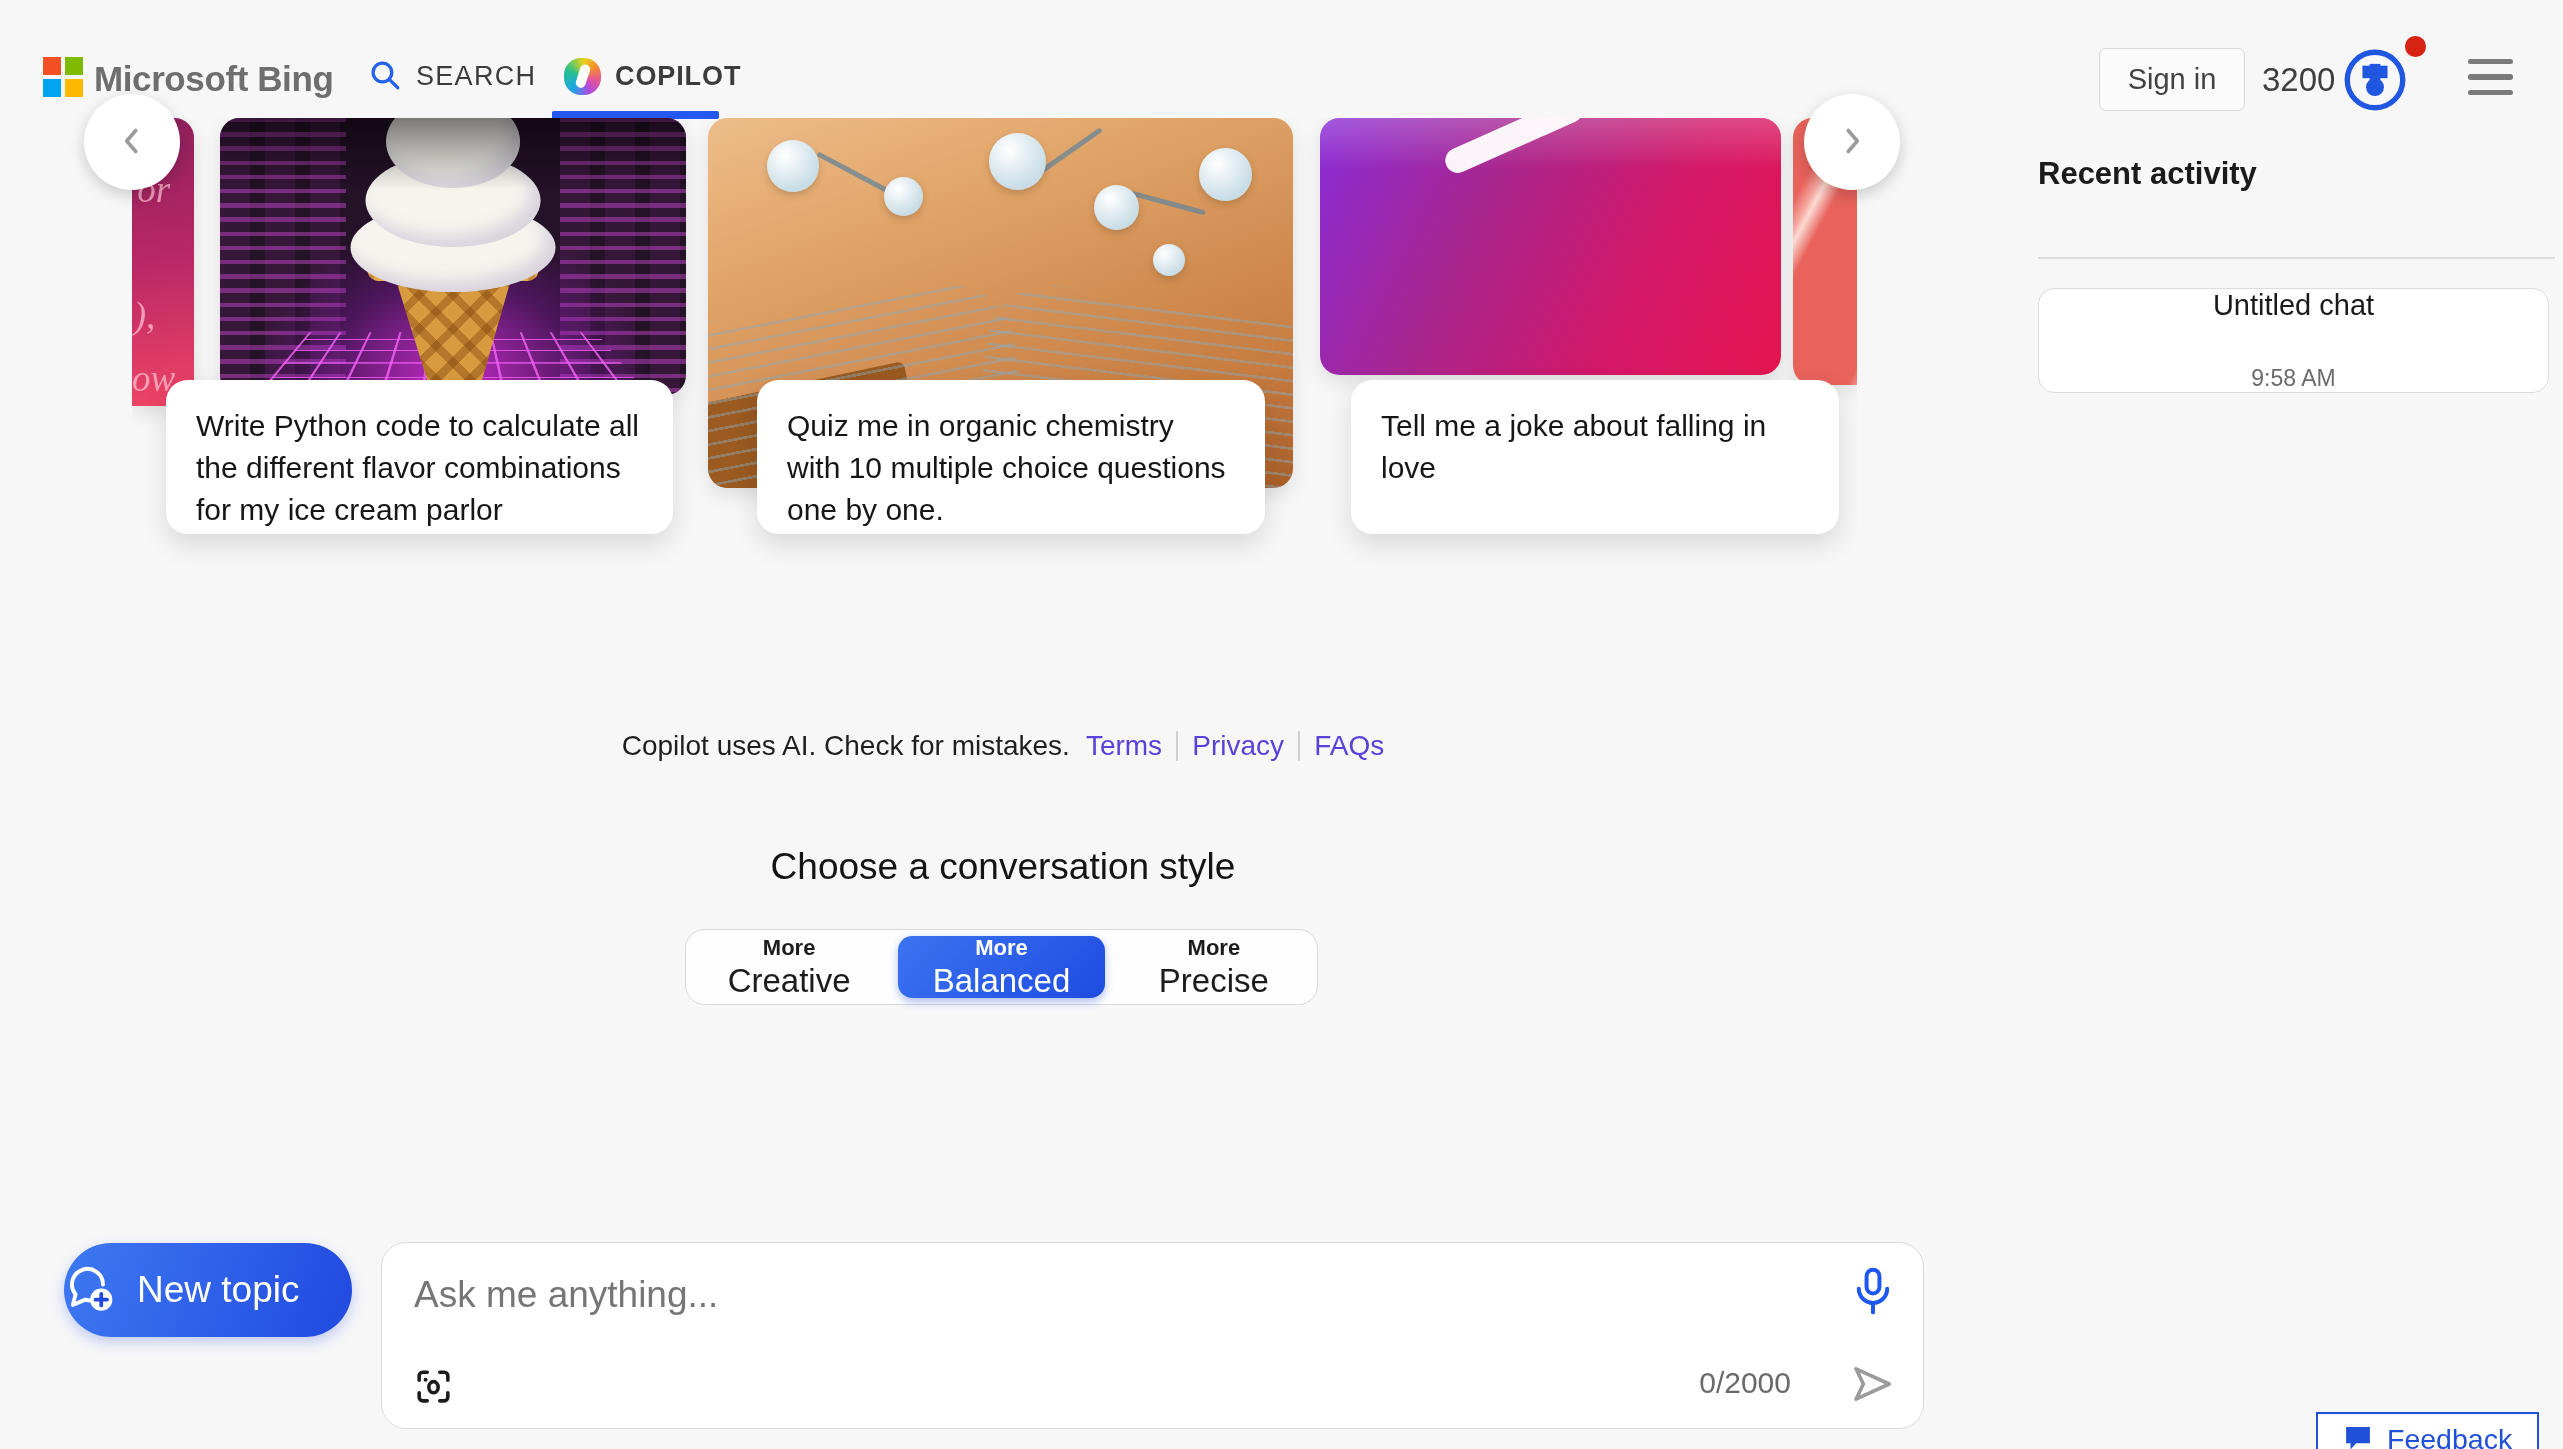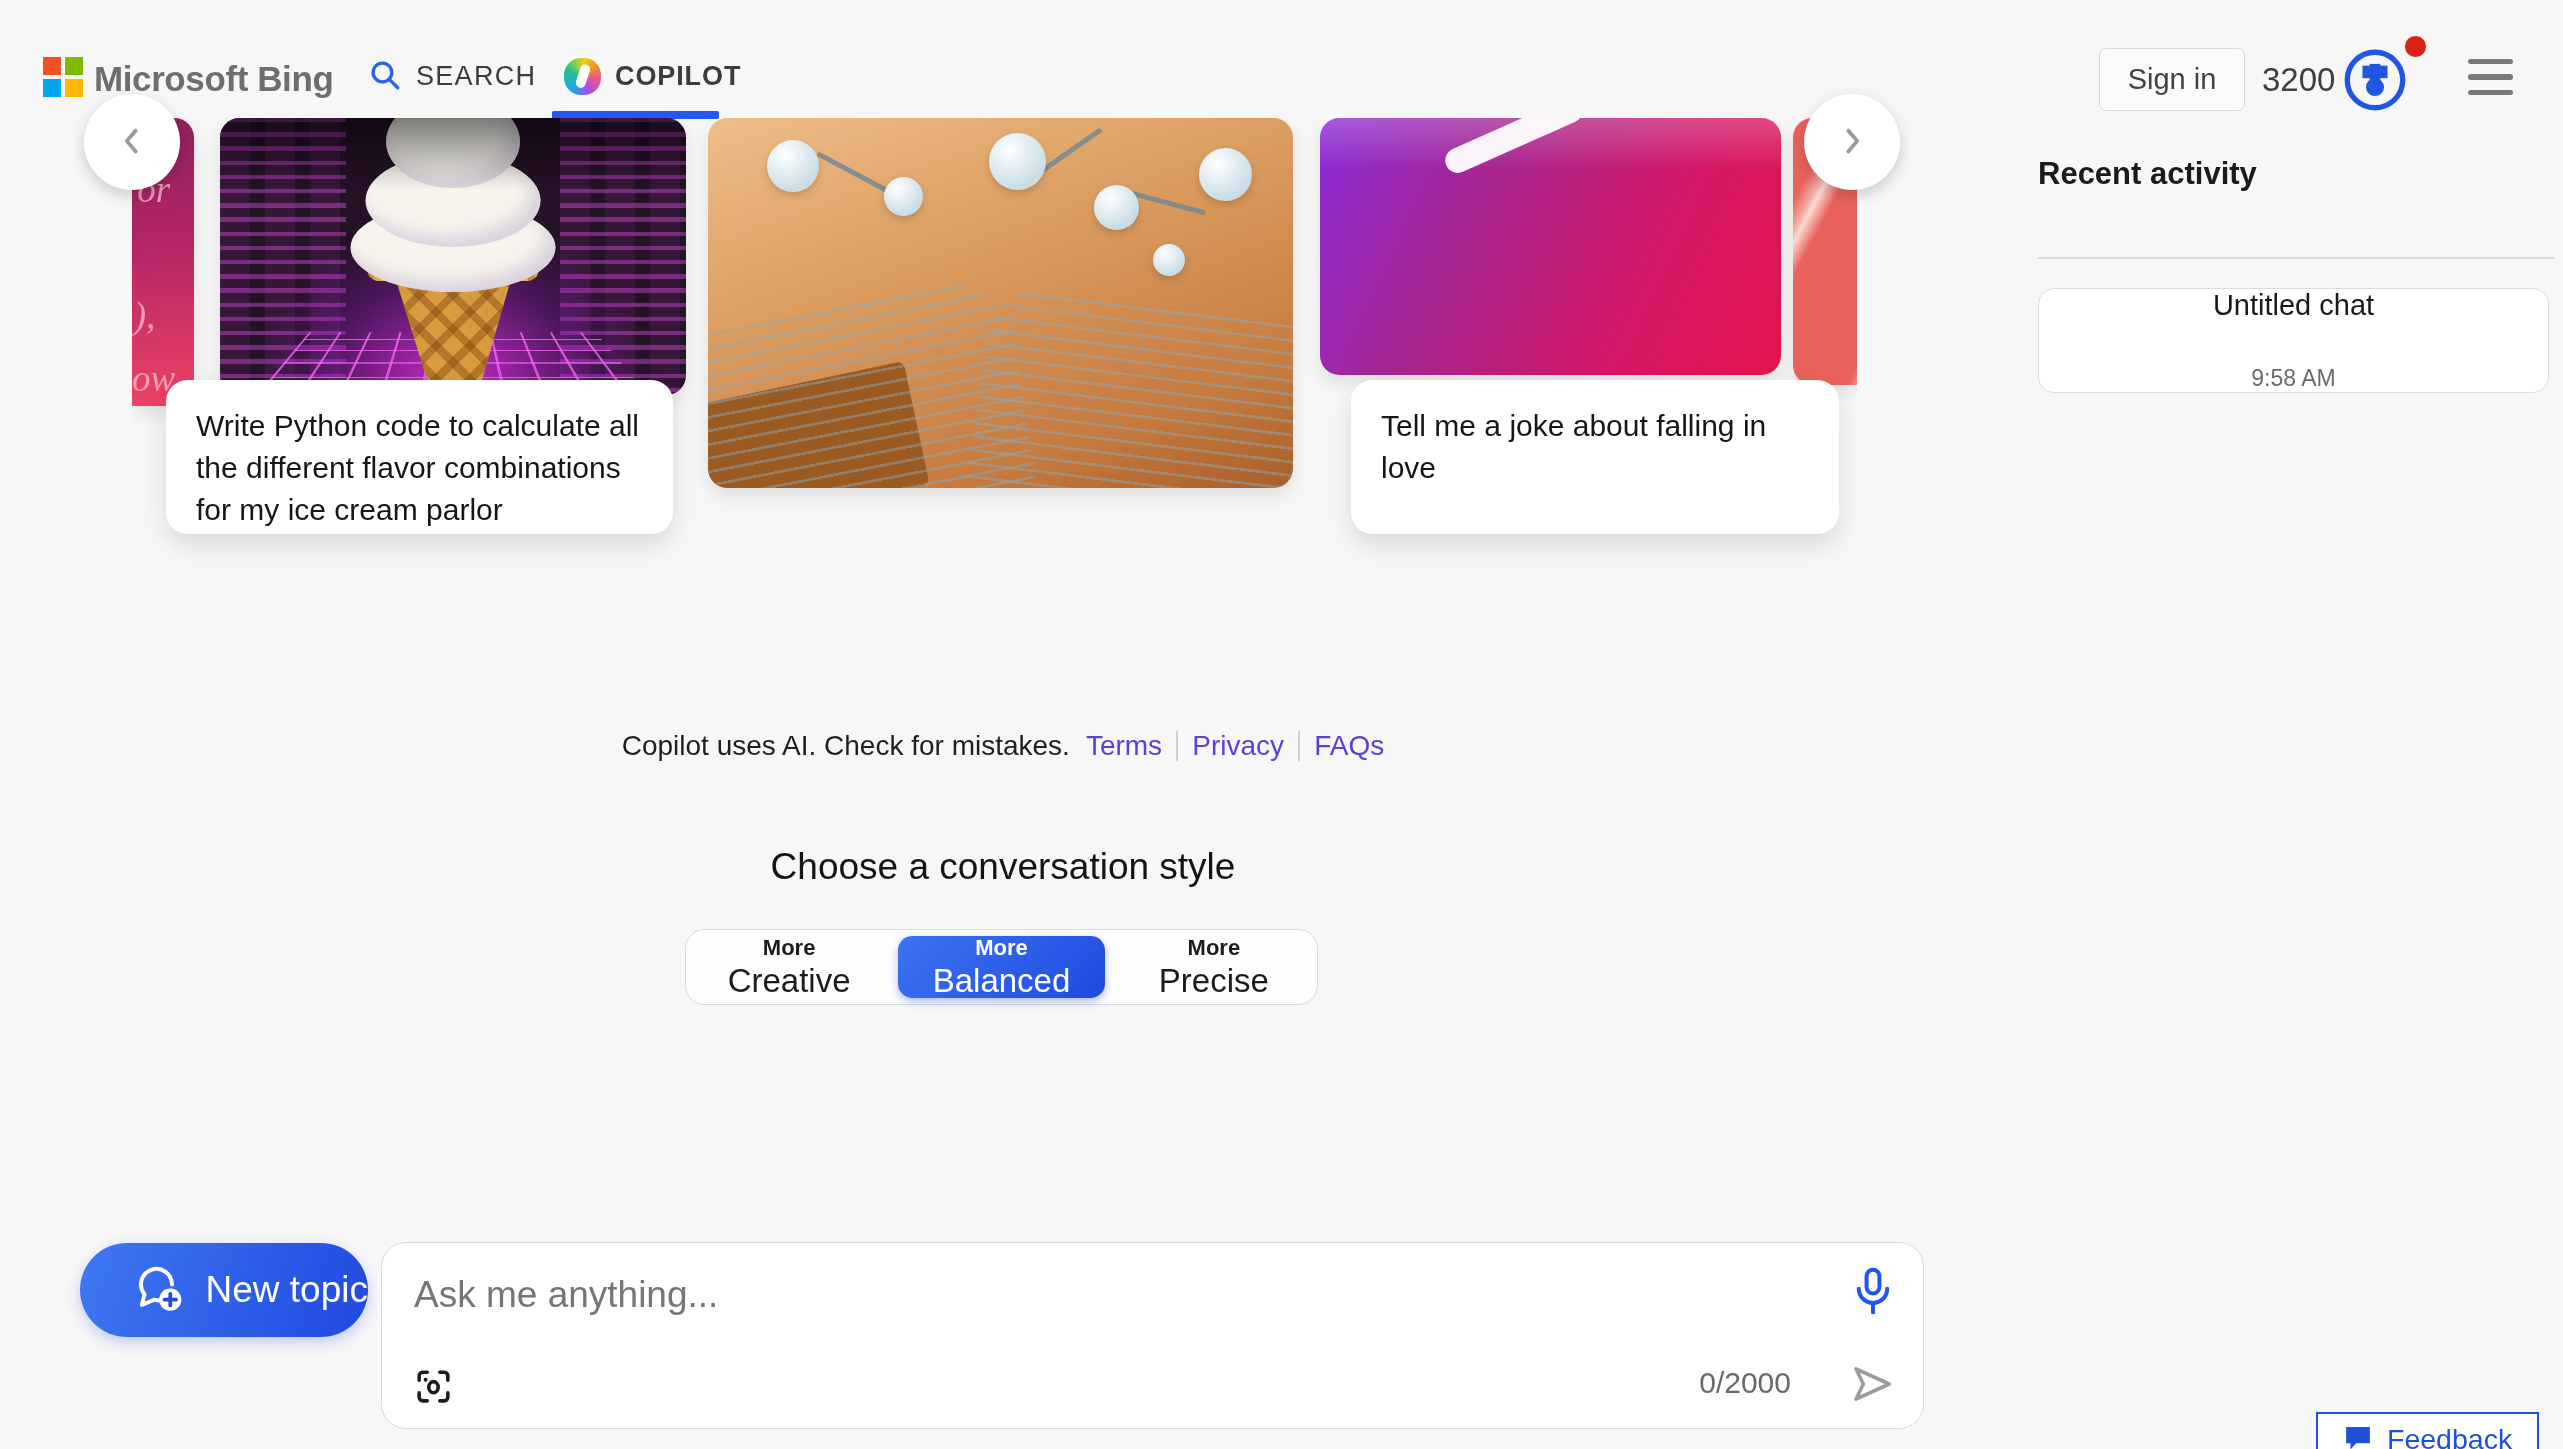--- a/index.html
+++ b/index.html
@@ -134,23 +134,23 @@
   .toggle { left:685px; top:929px; width:633px; height:76px; background:#fefefe;
     border:1.8px solid #d9d9d9; border-radius:19.6px; display:flex; }
   .opt { flex:1; display:flex; flex-direction:column; align-items:center;
     justify-content:center; cursor:pointer; color:#1c1c1c; border-radius:14.2px; }
   .opt .eyebrow { font-size:22px; font-weight:600; line-height:27px; }
   .opt .main { font-size:33px; line-height:39px; }
   .opt-selected { margin:6.2px; background:linear-gradient(135deg,#3b74f2 0%,#1f4be0 100%);
     color:#fff; box-shadow:0 3.6px 9px rgba(31,75,224,.35); }
 
   
-  .new-topic { left:80px; top:1243px; width:288px; height:94px; border-radius:47px;
+  .new-topic { left:64px; top:1243px; width:288px; height:94px; border-radius:47px;
     background:linear-gradient(110deg,#3e79f2 0%,#2149e0 100%);
-    display:flex; align-items:center; justify-content:flex-end; gap:18px; cursor:pointer;
+    display:flex; align-items:center; justify-content:flex-start; gap:18px; cursor:pointer;
     box-shadow:0 5.3px 14.2px rgba(33,73,224,.25); }
   .new-topic-label { color:#fff; font-size:37px; }
   .input-box { left:381px; top:1242px; width:1543px; height:187px; background:#fff;
     border:1.8px solid #dadada; border-radius:25px; }
   .ask-input { position:absolute; left:32px; top:21.4px; width:1380px; height:62px;
     border:none; outline:none; font-size:37px; color:#333; background:transparent;
     font-family:"Liberation Sans", sans-serif; }
   .ask-input::placeholder { color:#767676; }
   .mic { position:absolute; right:27px; top:23px; width:46px; height:53px; cursor:pointer; }
   .cam { position:absolute; left:30px; bottom:19.6px; width:43px; height:43px; cursor:pointer; }
@@ -236,20 +236,21 @@
     <div class="mol" style="left:10%; top:6%; width:52px; height:52px;"></div>
     <div class="mol" style="left:30%; top:16%; width:39px; height:39px;"></div>
     <div class="mol" style="left:48%; top:4%; width:57px; height:57px;"></div>
     <div class="mol" style="left:66%; top:18%; width:45px; height:45px;"></div>
     <div class="mol" style="left:84%; top:8%; width:53px; height:53px;"></div>
     <div class="mol" style="left:76%; top:34%; width:32px; height:32px;"></div>
     <div class="cover2"></div>
     <div class="page page-l"></div>
     <div class="page page-r"></div>
   </div>
+  <div class="txt-card" style="left:625px; width:508px;">Quiz me in organic chemistry with 10 multiple choice questions one by one.</div>
 
   <div class="img-card card3-img">
     <div class="topsheen3"></div>
     <div class="ring"></div>
     <div class="slash3"></div>
   </div>
   <div class="txt-card" style="left:1219px; width:488px;">Tell me a joke about falling in love</div>
 
   <div class="img-card card-right"></div>
 </div>

